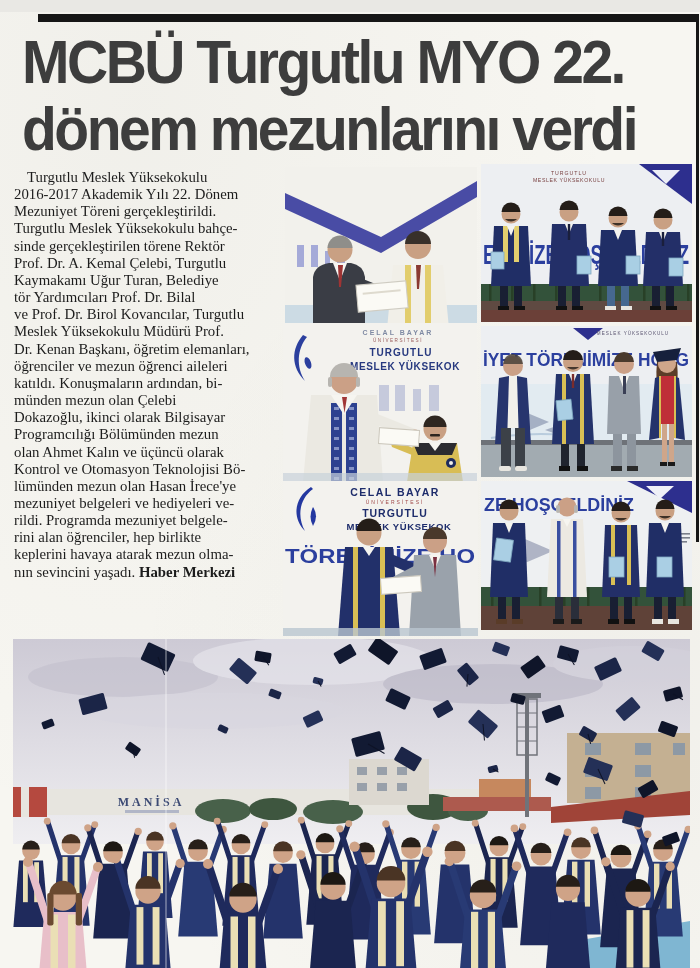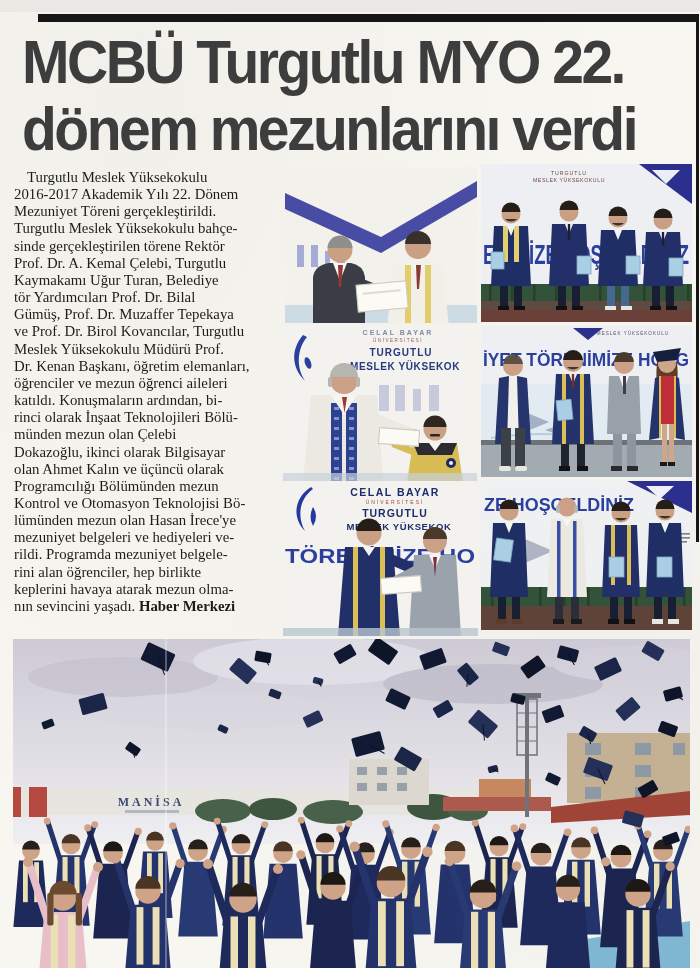--- a/index.html
+++ b/index.html
@@ -46,31 +46,29 @@
   <div class="article">
     <div data-bind-list="article.lines|line">
         <div class="line">Turgutlu Meslek Yüksekokulu</div>
         <div class="line">2016-2017 Akademik Yılı 22. Dönem</div>
         <div class="line">Mezuniyet Töreni gerçekleştirildi.</div>
         <div class="line">Turgutlu Meslek Yüksekokulu bahçe-</div>
         <div class="line">sinde gerçekleştirilen törene Rektör</div>
         <div class="line">Prof. Dr. A. Kemal Çelebi, Turgutlu</div>
         <div class="line">Kaymakamı Uğur Turan, Belediye</div>
         <div class="line">tör Yardımcıları Prof. Dr. Bilal</div>
-        <div class="line">Gümüş, Prof. Dr. Muzaffer Tepekaya</div>
         <div class="line">ve Prof. Dr. Birol Kovancılar, Turgutlu</div>
         <div class="line">Meslek Yüksekokulu Müdürü Prof.</div>
         <div class="line">Dr. Kenan Başkanı, öğretim elemanları,</div>
         <div class="line">öğrenciler ve mezun öğrenci aileleri</div>
         <div class="line">katıldı. Konuşmaların ardından, bi-</div>
-        <div class="line">rinci olarak İnşaat Teknolojileri Bölü-</div>
         <div class="line">münden mezun olan Çelebi</div>
         <div class="line">Dokazoğlu, ikinci olarak Bilgisayar</div>
+        <div class="line">Programcılığı Bölümünden mezun</div>
         <div class="line">olan Ahmet Kalın ve üçüncü olarak</div>
-        <div class="line">Programcılığı Bölümünden mezun</div>
         <div class="line">Kontrol ve Otomasyon Teknolojisi Bö-</div>
         <div class="line">lümünden mezun olan Hasan İrece'ye</div>
         <div class="line">mezuniyet belgeleri ve hediyeleri ve-</div>
         <div class="line">rildi. Programda mezuniyet belgele-</div>
         <div class="line">rini alan öğrenciler, hep birlikte</div>
         <div class="line">keplerini havaya atarak mezun olma-</div>
       </div>
     <div class="line"><span data-bind="article.last_line_text">nın sevincini yaşadı.</span> <b data-bind="article.byline">Haber Merkezi</b></div>
   </div>
 

